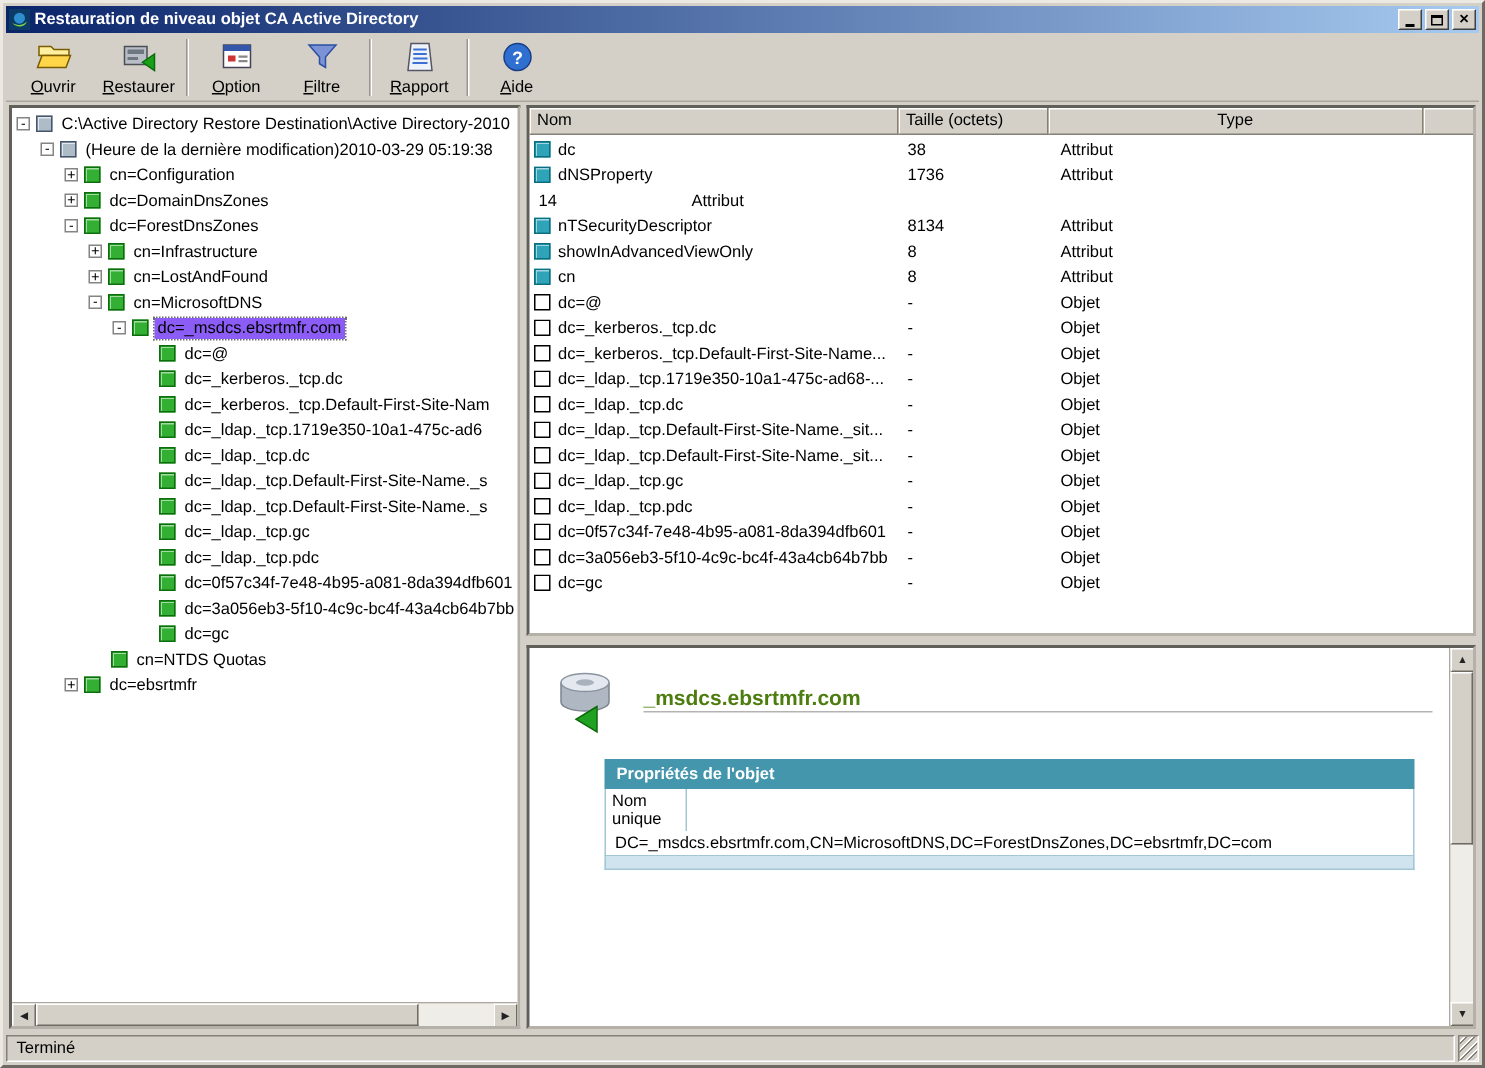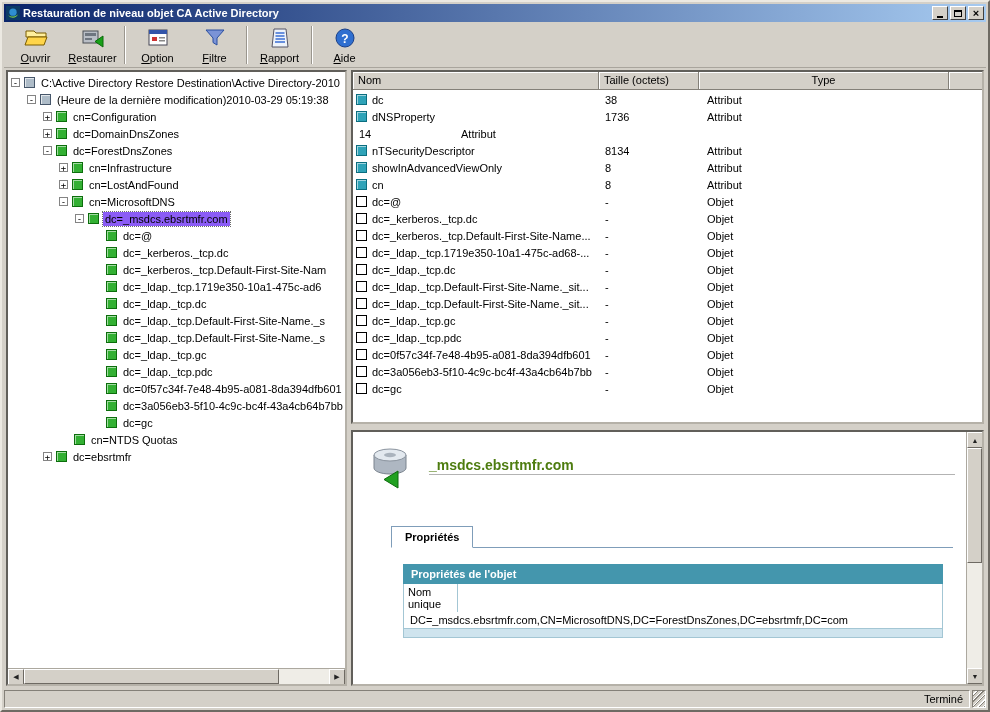--- a/index.html
+++ b/index.html
@@ -87,21 +87,21 @@
   .props-table { margin:16px 12px 0 36px; }
   .props-title { background:#4496ad; color:#fff; font-weight:bold; padding:4px 8px; }
   .props-row { display:flex; border:1px solid #a3c6d4; border-top:none;flex-direction:column; }
   .props-label { width:54px; flex:none; padding:2px 4px; border-right:1px solid #a3c6d4; }
   .props-value { flex:1; padding:2px 6px; display:flex; align-items:center; white-space:nowrap; overflow:hidden; }
   .props-footer { height:9px; background:#cfe4ee; border:1px solid #a3c6d4; border-top:none; }
   .vscrollbar { position:absolute; top:0; right:0; bottom:0; width:16px; background:#d4d0c8;
     display:flex; flex-direction:column; border-left:1px solid #aca89f; }
   
   .statusbar { flex:none; height:20px; display:flex; align-items:stretch; gap:2px; padding-top:2px; }
-  .status-panel { flex:1; border:1px solid; border-color:#848078 #fff #fff #848078; padding:2px 6px; line-height:13px;text-align:right; }
+  .status-panel { flex:1; border:1px solid; border-color:#848078 #fff #fff #848078; padding:2px 6px; line-height:13px; }
   .status-grip { width:14px; border:1px solid; border-color:#848078 #fff #fff #848078;
     background:repeating-linear-gradient(135deg,#d4d0c8 0 2px,#fff 2px 3px,#848078 3px 4px); }
 </style>
 </head>
 <body>
 
 <div class="window">
 
   <div class="titlebar">
     <span class="app-icon">
@@ -479,23 +479,20 @@
                 <path d="M7 13v13c0 3.3 7.2 6 16 6s16-2.7 16-6V13" fill="#aeb7c2" stroke="#7a838e"></path>
                 <ellipse cx="23" cy="13" rx="16" ry="6" fill="#e3e9ef" stroke="#8a939e"></ellipse>
                 <ellipse cx="23" cy="13" rx="6" ry="2.2" fill="#aab3bd"></ellipse>
                 <path d="M31 29L17 37.5 31 46z" fill="#21a121" stroke="#0c6b0c"></path>
               </svg>
             </span>
             <div class="obj-title-wrap">
               <span class="obj-title">_msdcs.ebsrtmfr.com</span>
             </div>
           </div>
-          <div class="tab-row">
-            <span class="tab">Propriétés</span>
-          </div>
           <div class="props-table">
             <div class="props-title">Propriétés de l'objet</div>
             <div>
                 <div class="props-row">
                   <span class="props-label">Nom unique</span>
                   <span class="props-value">DC=_msdcs.ebsrtmfr.com,CN=MicrosoftDNS,DC=ForestDnsZones,DC=ebsrtmfr,DC=com</span>
                 </div>
               </div>
             <div class="props-footer"></div>
           </div>

